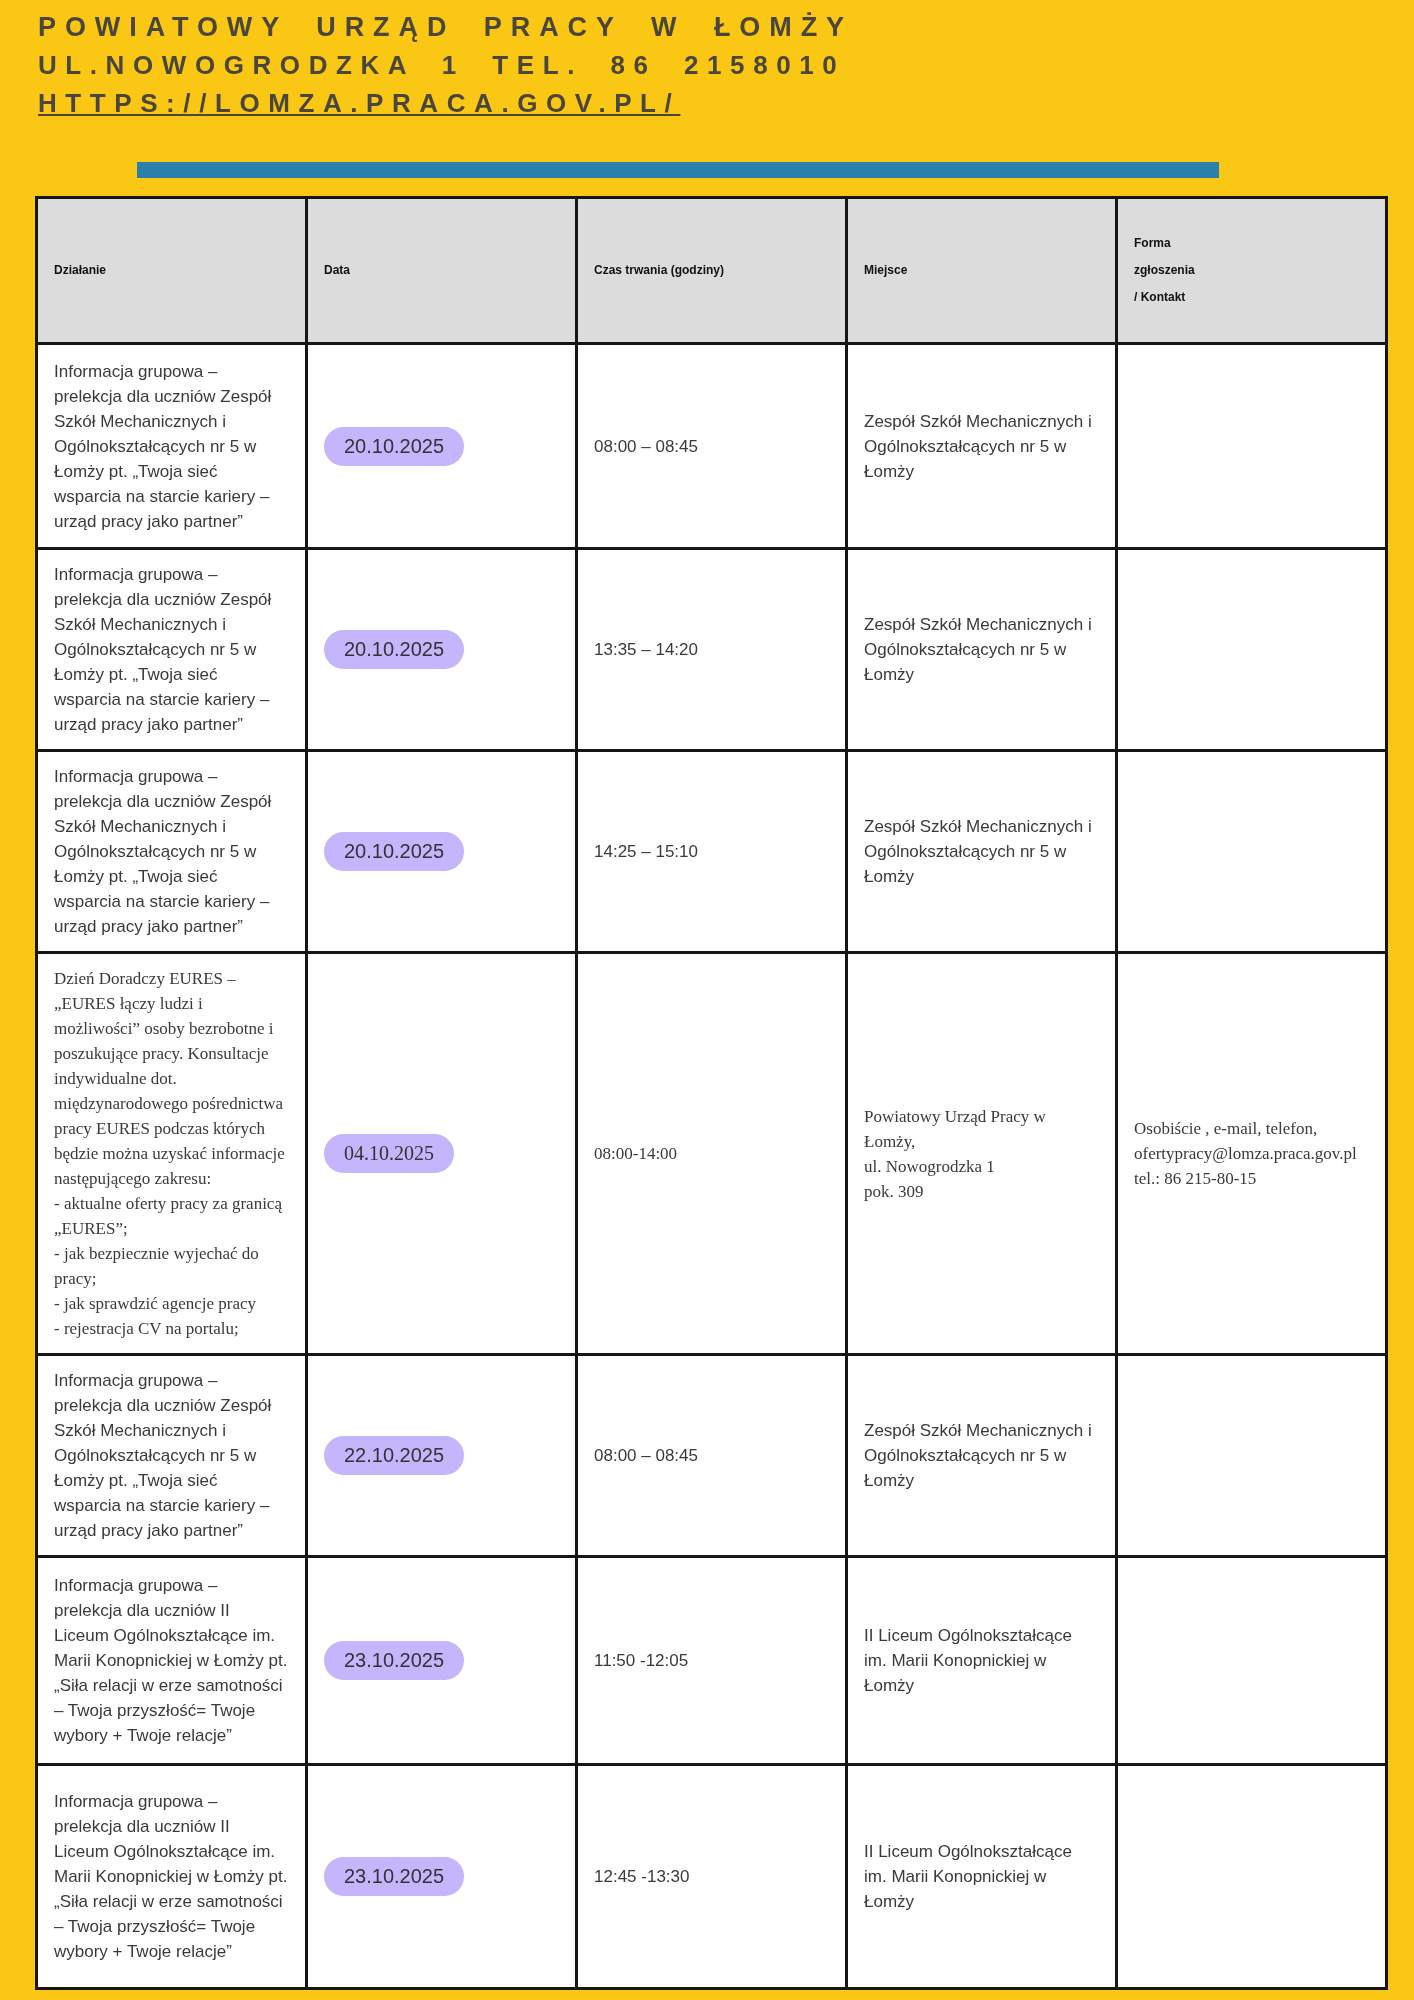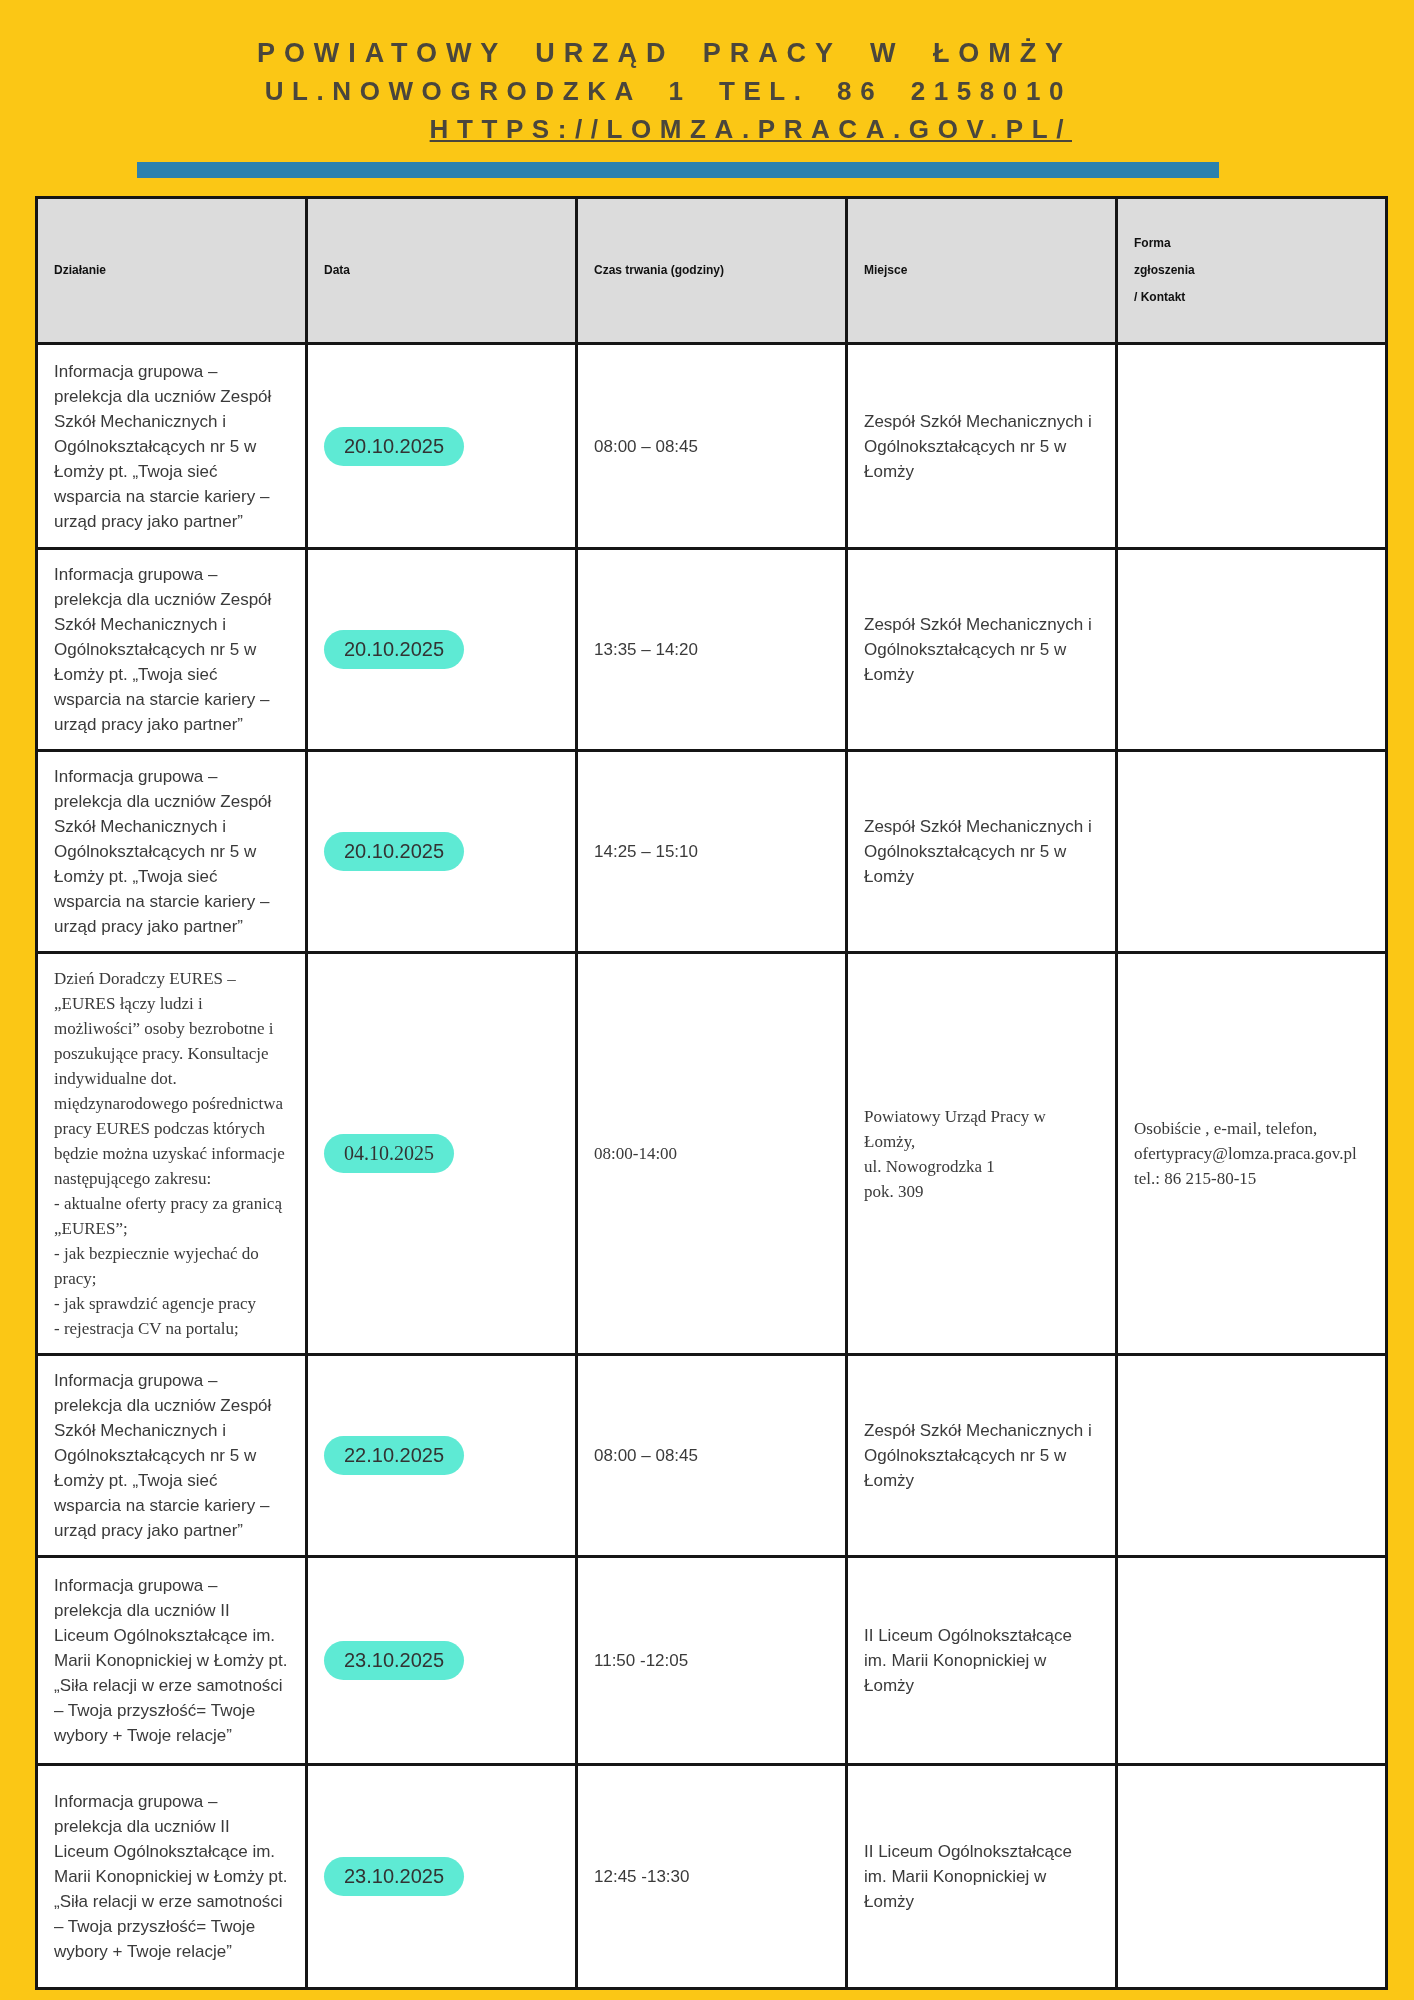--- a/index.html
+++ b/index.html
@@ -12,24 +12,24 @@
     overflow: hidden;
   }
   .page {
     position: relative;
     width: 1414px;
     height: 2000px;
     background: #FBC715;
   }
   
   .top-header {
-    padding-top: 34px;
+    padding-top: 8px;
     margin-left: 38px;
     width: 1034px;
-    text-align: right;
+    text-align: left;
     color: #4A463C;
     font-weight: 700;
   }
   .top-header .line {
     letter-spacing: 0.33em;
     word-spacing: 0.45em;
     line-height: 38px;
     white-space: nowrap;
   }
   .top-header .line1 { font-size: 27px; }
@@ -80,21 +80,21 @@
   tbody tr:nth-child(1) { height: 205px; }
   tbody tr:nth-child(2) { height: 202px; }
   tbody tr:nth-child(3) { height: 196px; }
   tbody tr:nth-child(4) { height: 398px; font-family: Liberation Serif, serif; }
   tbody tr:nth-child(5) { height: 197px; }
   tbody tr:nth-child(6) { height: 208px; }
   tbody tr:nth-child(7) { height: 224px; }
   td.cell-date { padding-left: 18px; }
   .date-badge {
     display: inline-block;
-    background: #5eead4;
+    background: #c4b5fd;
     border-radius: 20px;
     padding: 7px 20px;
     font-size: 20px;
     color: #333333;
     white-space: nowrap;
   }
   td.cell-time { font-size: 19px; margin-left: 44px; }
   td.cell-contact { font-size: 17px; }
 </style>
 </head>

